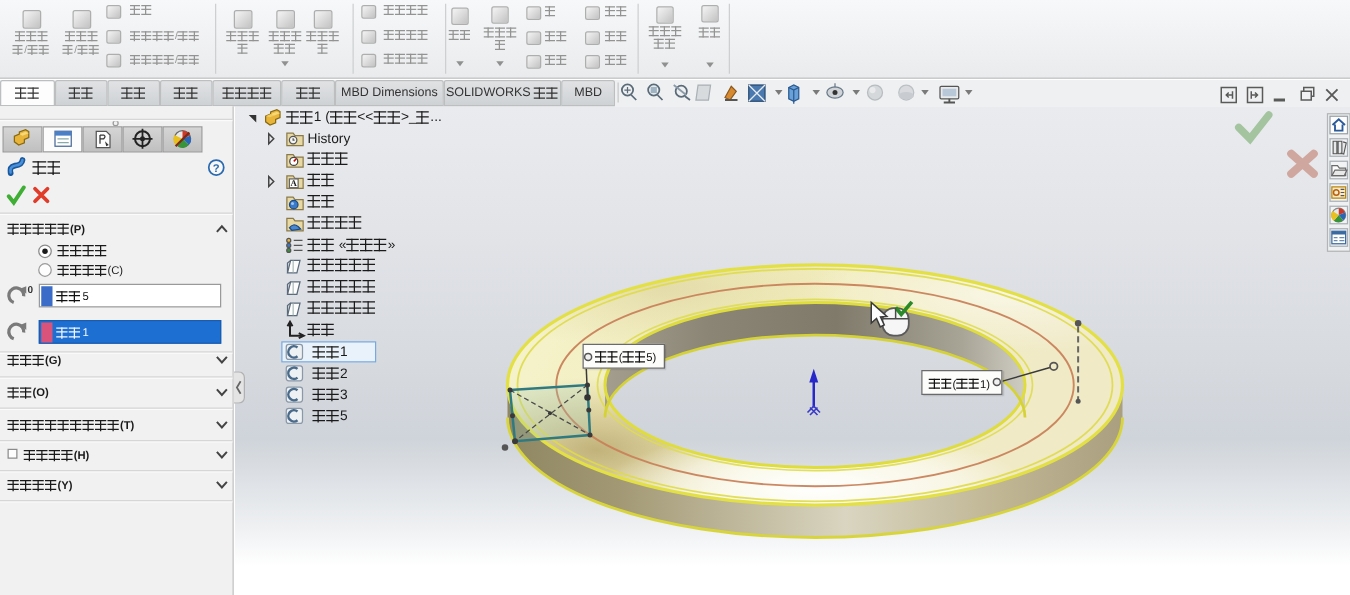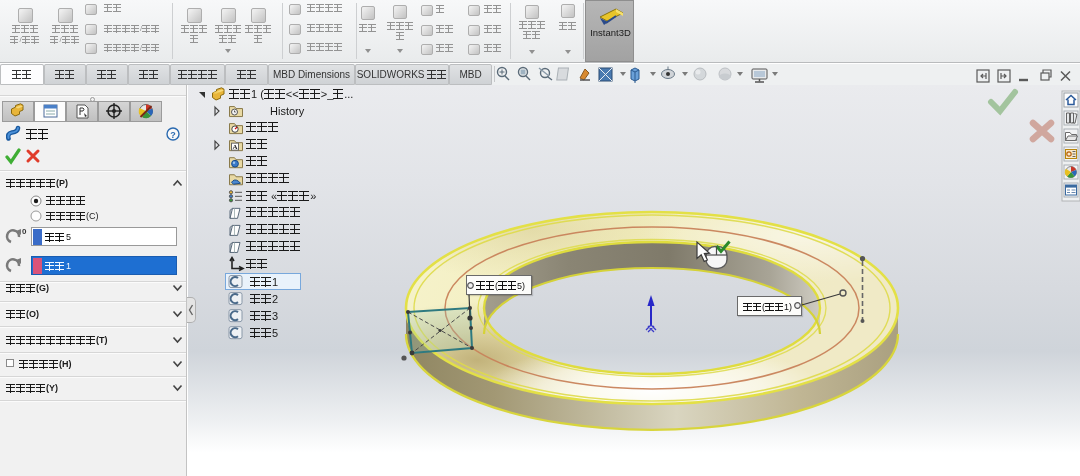--- a/index.html
+++ b/index.html
@@ -186,29 +186,20 @@
       <i class="c s8"></i>
     </div>
 <div class="dd" style="left:529px;top:50px"></div>
 <div class="ri" style="left:561px;top:4px;width:14px;height:14px"></div>
 <div class="t tc" style="left:544px;top:22px;font-size:9px;color:#939393;width:48px;">
       <i class="c s8"></i>
       <i class="c s8"></i>
     </div>
 <div class="dd" style="left:565px;top:50px"></div>
 <div class="sep" style="left:583px"></div>
-<div class="ab" style="left:585px;top:0;width:49px;height:62px;background:linear-gradient(#b6b6b6,#a2a2a2);border:1px solid #8e8e8e">
-      <svg width="49" height="62" style="position:absolute;left:0;top:0">
-        <polygon points="14,16 30,8 37,12 21,20" fill="#e8c52a" stroke="#8a7410" stroke-width="1"></polygon>
-        <polygon points="30,8 37,12 37,15 30,11" fill="#f6e06a"></polygon>
-        <polygon points="14,17 22,21 18,24" fill="#2a4a8a"></polygon>
-        <line x1="20" y1="22" x2="30" y2="15" stroke="#2a4a8a" stroke-width="2"></line>
-      </svg>
-      <div class="t" style="left:0;top:26px;width:49px;justify-content:center;font-size:9.5px;color:#1c1c1c">Instant3D</div>
-    </div>
 </div>
 <div class="ab" id="tabrow">
 <div class="tab on" style="left:0px;width:44px;color:#333">
       <i class="c s9"></i>
       <i class="c s9"></i>
     </div>
 <div class="tab " style="left:44px;width:42px;color:#333">
       <i class="c s9"></i>
       <i class="c s9"></i>
     </div>
@@ -718,21 +709,21 @@
     <span>1&nbsp;(</span>
     <i class="c" style="width:10px;height:10px;margin-right:1px"></i>
     <i class="c" style="width:10px;height:10px;margin-right:1px"></i>
     <span>&lt;&lt;</span>
     <i class="c" style="width:10px;height:10px;margin-right:1px"></i>
     <i class="c" style="width:10px;height:10px;margin-right:1px"></i>
     <span>&gt;_</span>
     <i class="c" style="width:10px;height:10px;margin-right:1px"></i>
     <span>...</span>
   </div>
-<div class="t" style="left:246px;top:105.05px;font-size:11px;color:#1a1a1a;margin-left:24px;">
+<div class="t" style="left:246px;top:105.05px;font-size:11px;color:#1a1a1a;">
     <span>History</span>
   </div>
 <div class="t" style="left:246px;top:122.1px;font-size:11px;color:#1a1a1a;">
     <i class="c" style="width:10px;height:10px;margin-right:1px"></i>
     <i class="c" style="width:10px;height:10px;margin-right:1px"></i>
     <i class="c" style="width:10px;height:10px;margin-right:1px"></i>
   </div>
 <div class="t" style="left:246px;top:139.15px;font-size:11px;color:#1a1a1a;">
     <i class="c" style="width:10px;height:10px;margin-right:1px"></i>
     <i class="c" style="width:10px;height:10px;margin-right:1px"></i>

